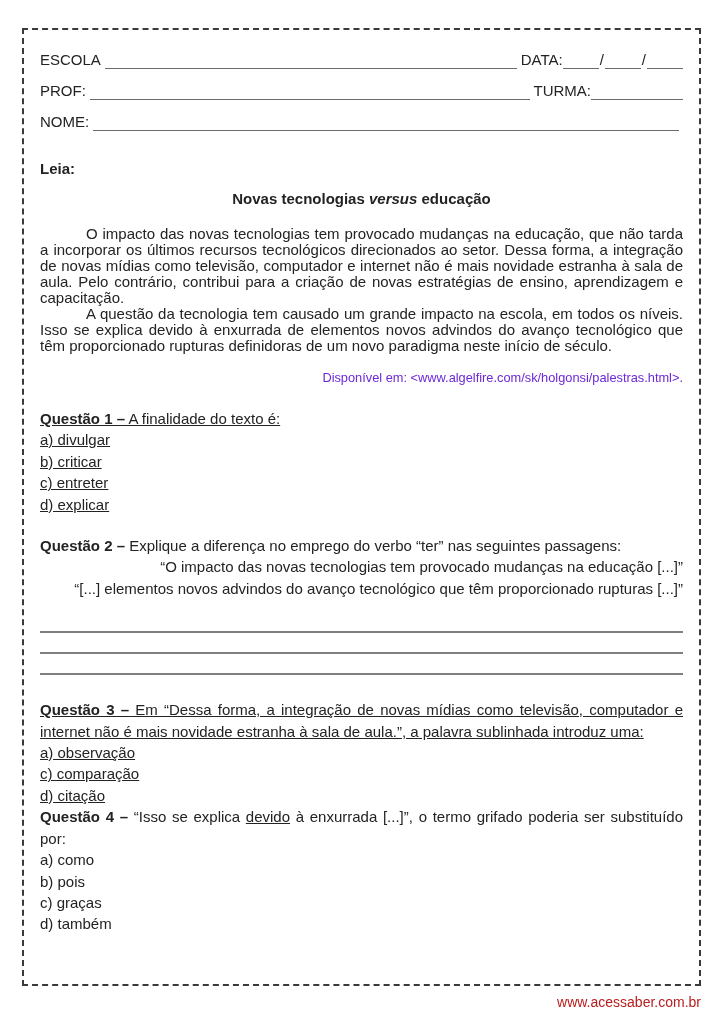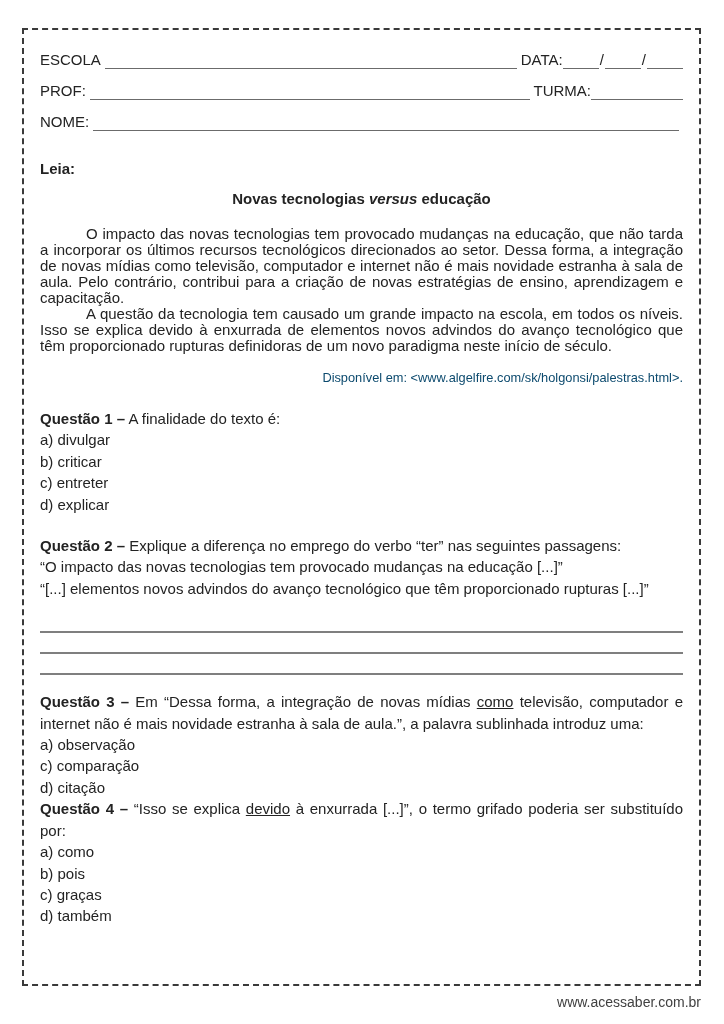--- a/index.html
+++ b/index.html
@@ -27,37 +27,37 @@
   .date-sep { margin:0 1px; }
   .turma-seg { width:92px; }
 
   .leia { font-weight:bold; font-size:15px; margin-top:27px; }
   .title { text-align:center; font-weight:bold; font-size:15px; margin-top:13px; }
   .title .it { font-style:italic; }
 
   .para { font-size:15px; line-height:16px; text-align:justify; text-indent:46px; }
   .para.first { margin-top:19px; }
 
-  .source { text-align:right; font-size:12.8px; margin-top:16px; color:#0c4a6e; }
+  .source { text-align:right; font-size:12.8px; margin-top:16px; color:#6d28d9; }
 
   .question { font-size:15px; line-height:21.4px; }
-  .q1 { margin-top:23px; }
+  .q1 { margin-top:23px;text-decoration:underline; }
   .q2 { margin-top:20px; }
-  .q3 { margin-top:16px; }
+  .q3 { margin-top:24px;text-decoration:underline; }
   .q4 { }
   .qhead { text-align:justify; }
   .qlabel { font-weight:bold; }
   .underl { text-decoration:underline; }
-  .quote { text-align:left; }
+  .quote { text-align:right; }
   .rule { height:19px; border-bottom:2px solid #7f7f7f; }
   .rules { margin-top:13px; }
 
   .footer {
     position:absolute; right:23px; top:994px;
-    font-size:14px; color:#404040;
+    font-size:14px; color:#b91c1c;
   }
 </style>
 </head>
 <body>
 
 <div class="sheet">
 
   <div class="hrow">
     <span>ESCOLA</span>
     <span class="blank fill"></span>

